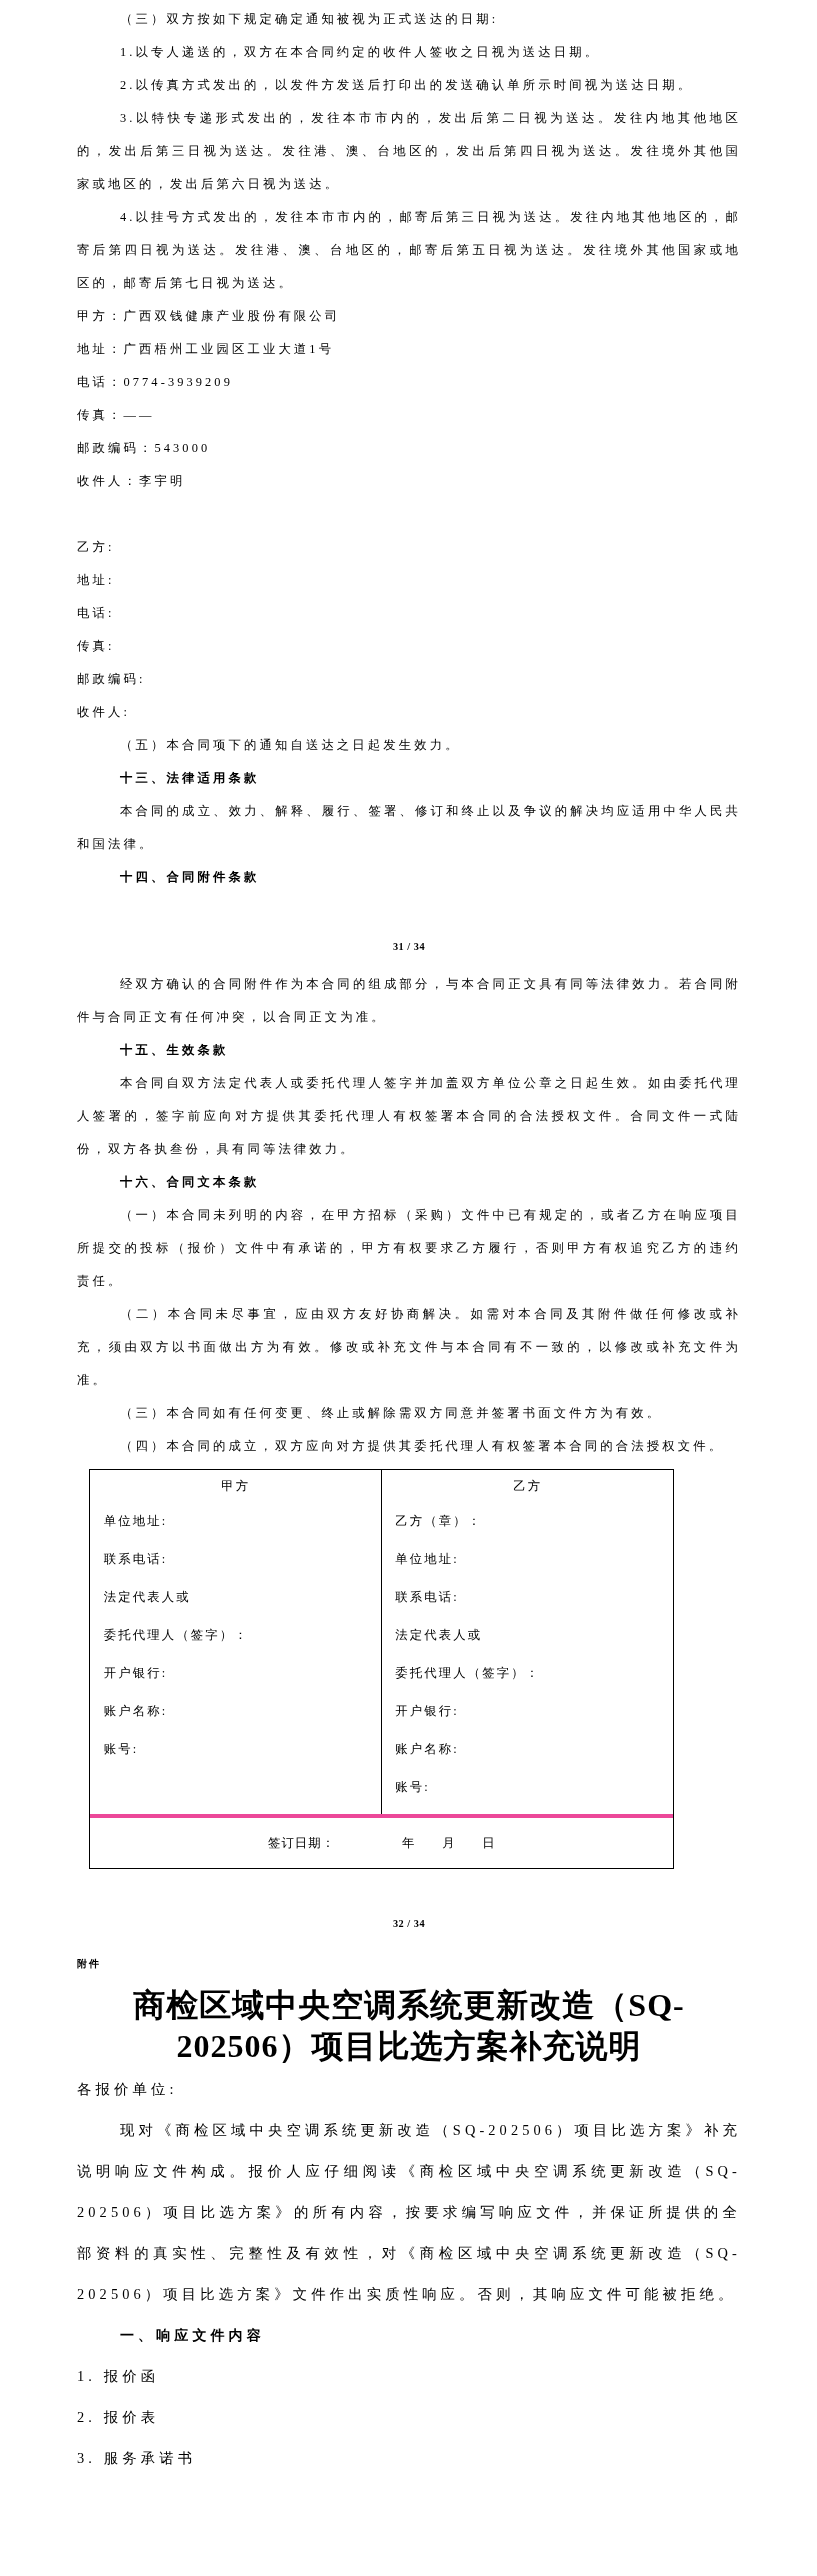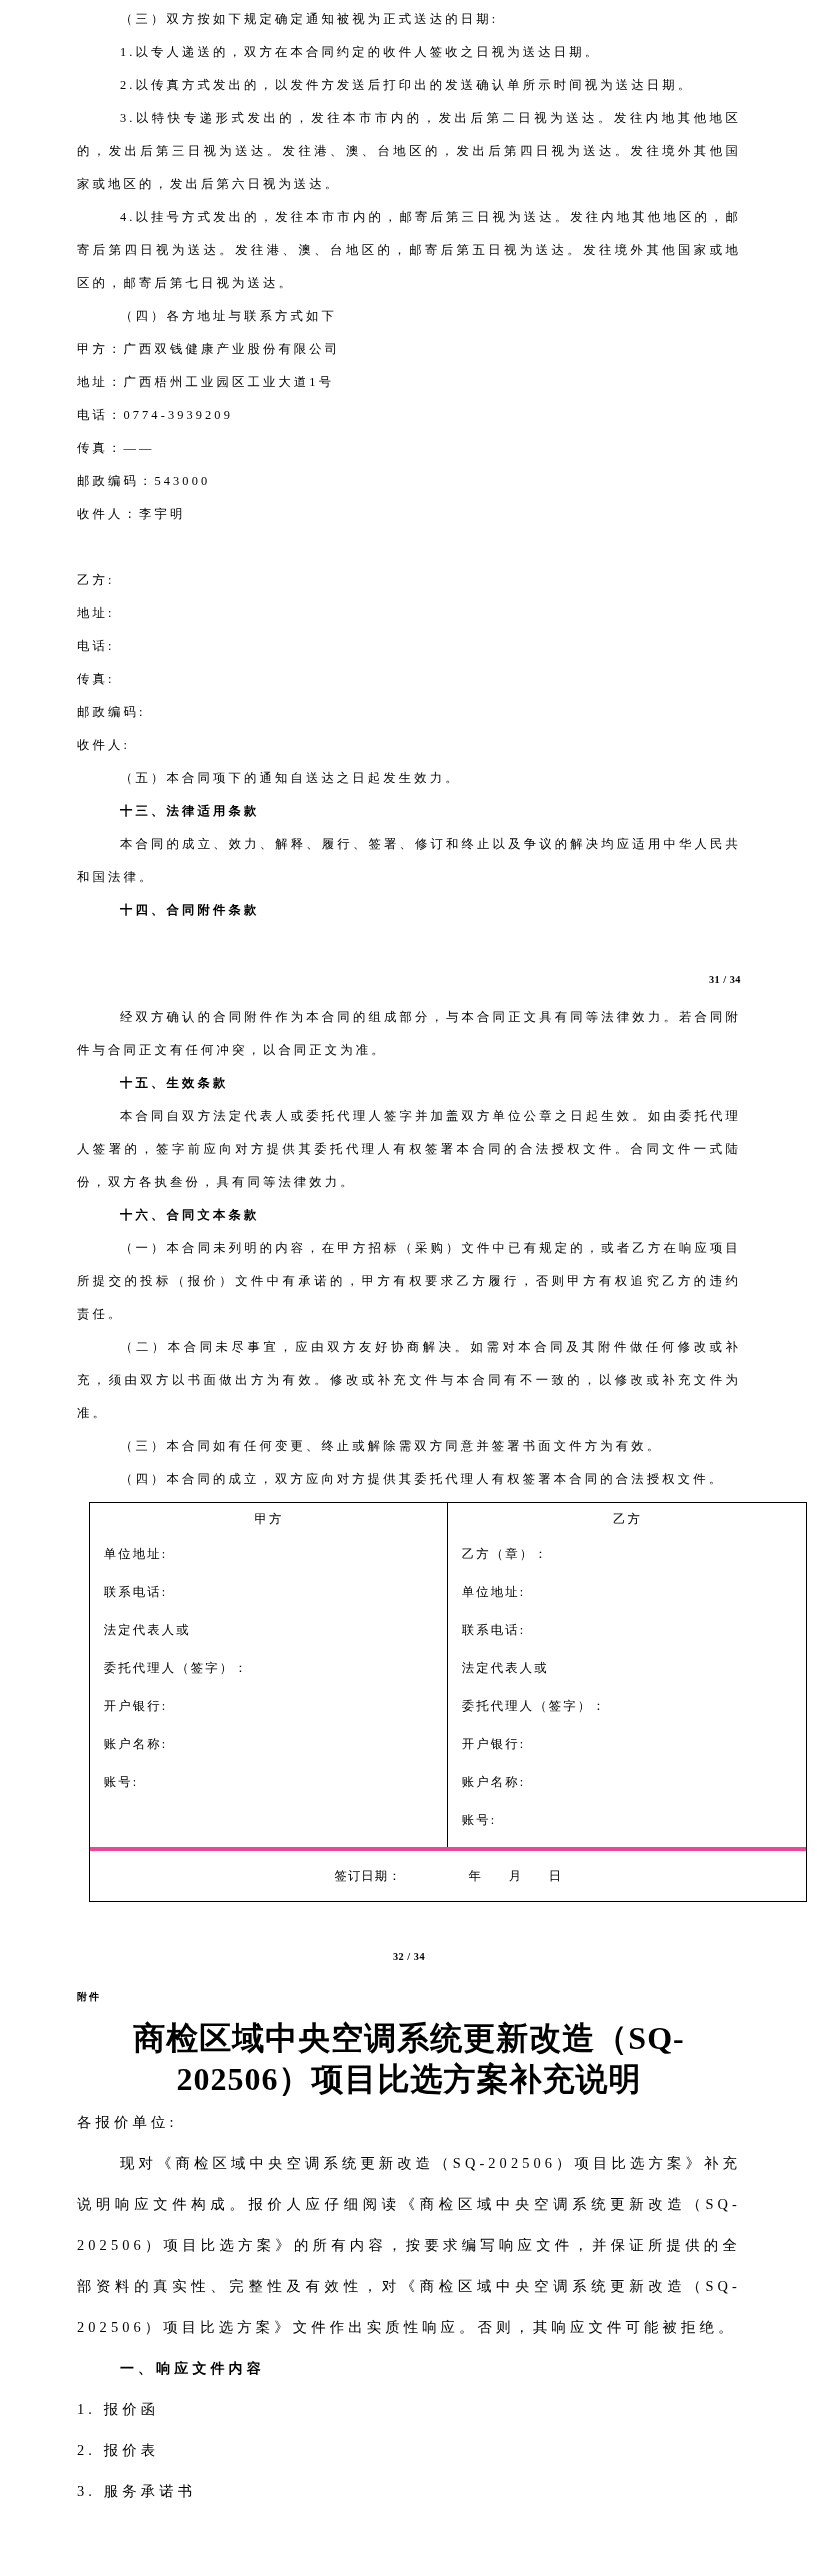--- a/index.html
+++ b/index.html
@@ -14,25 +14,25 @@
 
   
   .contract{font-size:12.4px;line-height:33px;letter-spacing:3.1px;text-align:justify;}
   .contract p{margin:0;padding:0;}
   .ind{text-indent:43px;}
   .b{font-weight:bold;}
   .blank{height:33px;}
 
   
   .page-marker{font-weight:bold;font-size:10.3px;line-height:15.5px;text-align:center;letter-spacing:0.5px;}
-  .pm31{margin:45px 0 13.4px 0;text-align:right;}
+  .pm31{margin:45px 0 13.4px 0;}
   .pm32{margin:47px 0 11.3px 0;}
 
   
-  .sig-table{width:718px;margin:6.2px 0 0 12.4px;border:1px solid #000;font-size:12.4px;letter-spacing:2.1px;box-sizing:border-box;}
+  .sig-table{width:585px;margin:6.2px 0 0 12.4px;border:1px solid #000;font-size:12.4px;letter-spacing:2.1px;box-sizing:border-box;}
   .sig-cols{display:flex;}
   .sig-col{width:50%;box-sizing:border-box;padding-bottom:8.2px;}
   .sig-col.a{border-right:1px solid #000;}
   .sig-head{line-height:32px;text-align:center;}
   .sig-line{line-height:38px;padding-left:13.4px;}
   .sig-date{border-top:4px solid #ec4899;line-height:50px;text-align:center;letter-spacing:1px;}
 
   
   .attach{font-size:14.4px;line-height:41px;letter-spacing:4.1px;text-align:justify;}
   .attach p{margin:0;padding:0;}
@@ -44,21 +44,20 @@
 <body>
 
 <div class="content">
 
   <section class="contract">
     <p class="ind">（三）双方按如下规定确定通知被视为正式送达的日期:</p>
     <p class="ind">1.以专人递送的，双方在本合同约定的收件人签收之日视为送达日期。</p>
     <p class="ind">2.以传真方式发出的，以发件方发送后打印出的发送确认单所示时间视为送达日期。</p>
     <p class="ind">3.以特快专递形式发出的，发往本市市内的，发出后第二日视为送达。发往内地其他地区的，发出后第三日视为送达。发往港、澳、台地区的，发出后第四日视为送达。发往境外其他国家或地区的，发出后第六日视为送达。</p>
     <p class="ind">4.以挂号方式发出的，发往本市市内的，邮寄后第三日视为送达。发往内地其他地区的，邮寄后第四日视为送达。发往港、澳、台地区的，邮寄后第五日视为送达。发往境外其他国家或地区的，邮寄后第七日视为送达。</p>
-    <p class="ind">（四）各方地址与联系方式如下</p>
     <p>甲方：广西双钱健康产业股份有限公司</p>
     <p>地址：广西梧州工业园区工业大道1号</p>
     <p>电话：0774-3939209</p>
     <p>传真：——</p>
     <p>邮政编码：543000</p>
     <p>收件人：李宇明</p>
     <div class="blank"></div>
     <p>乙方:</p>
     <p>地址:</p>
     <p>电话:</p>

